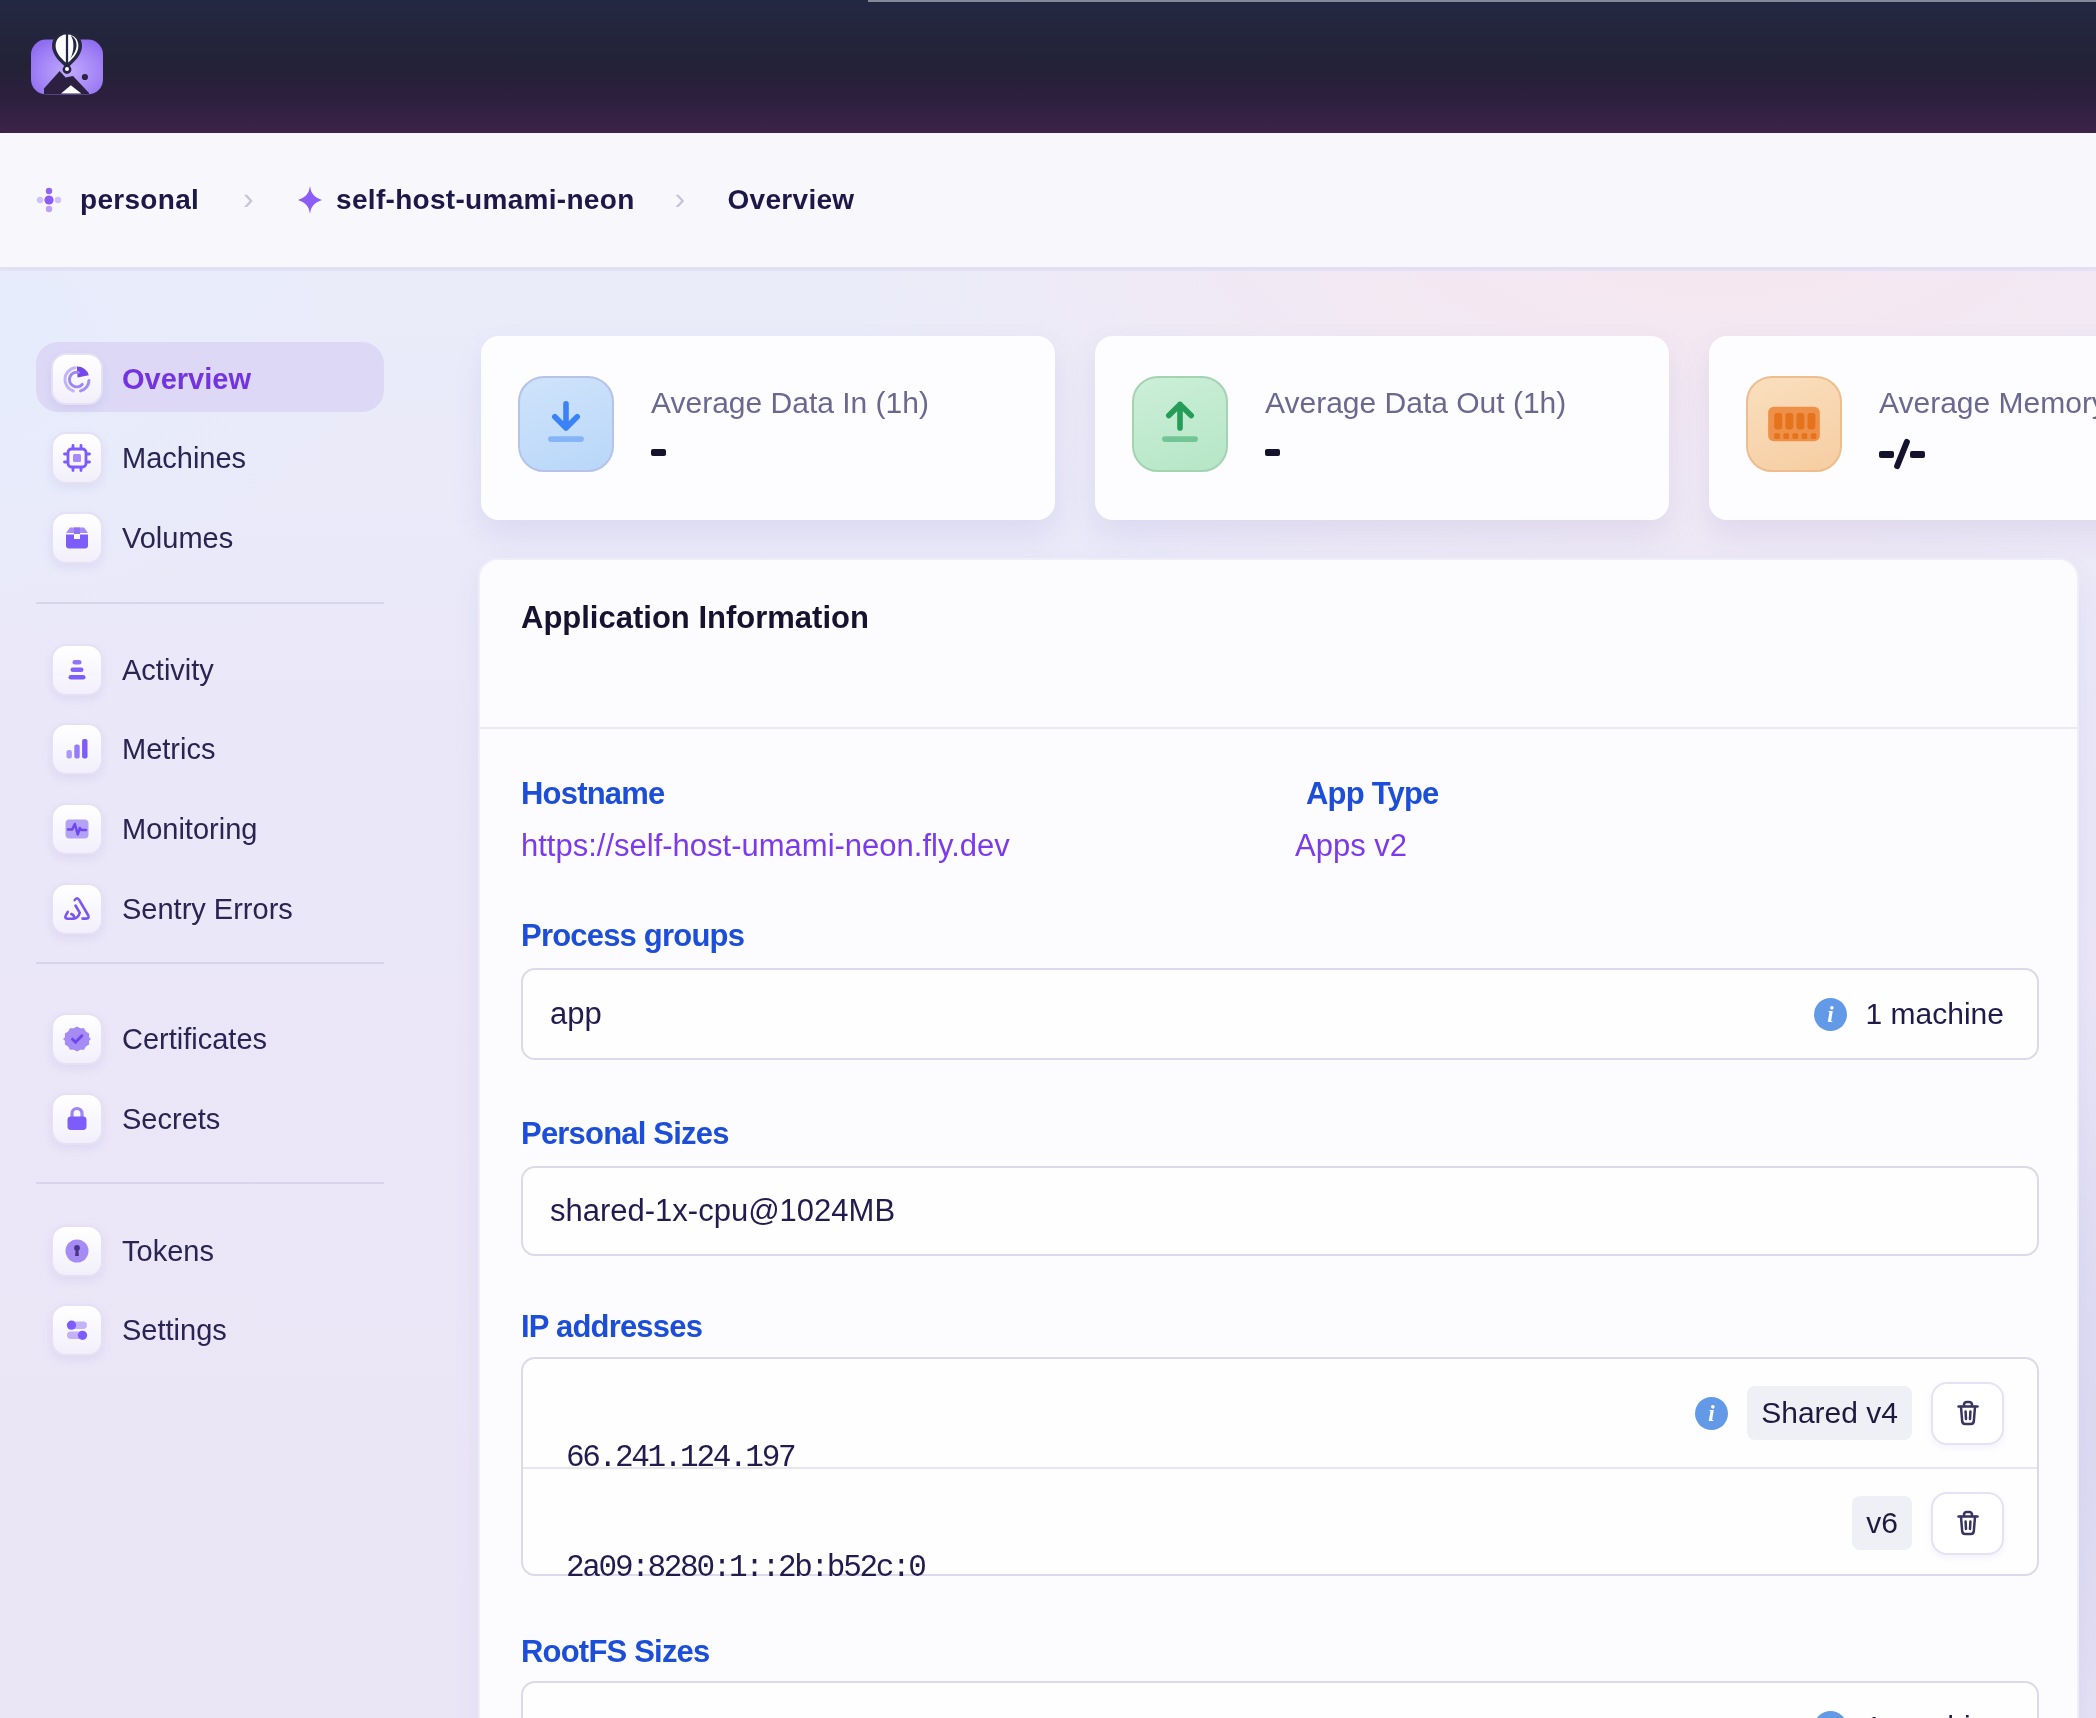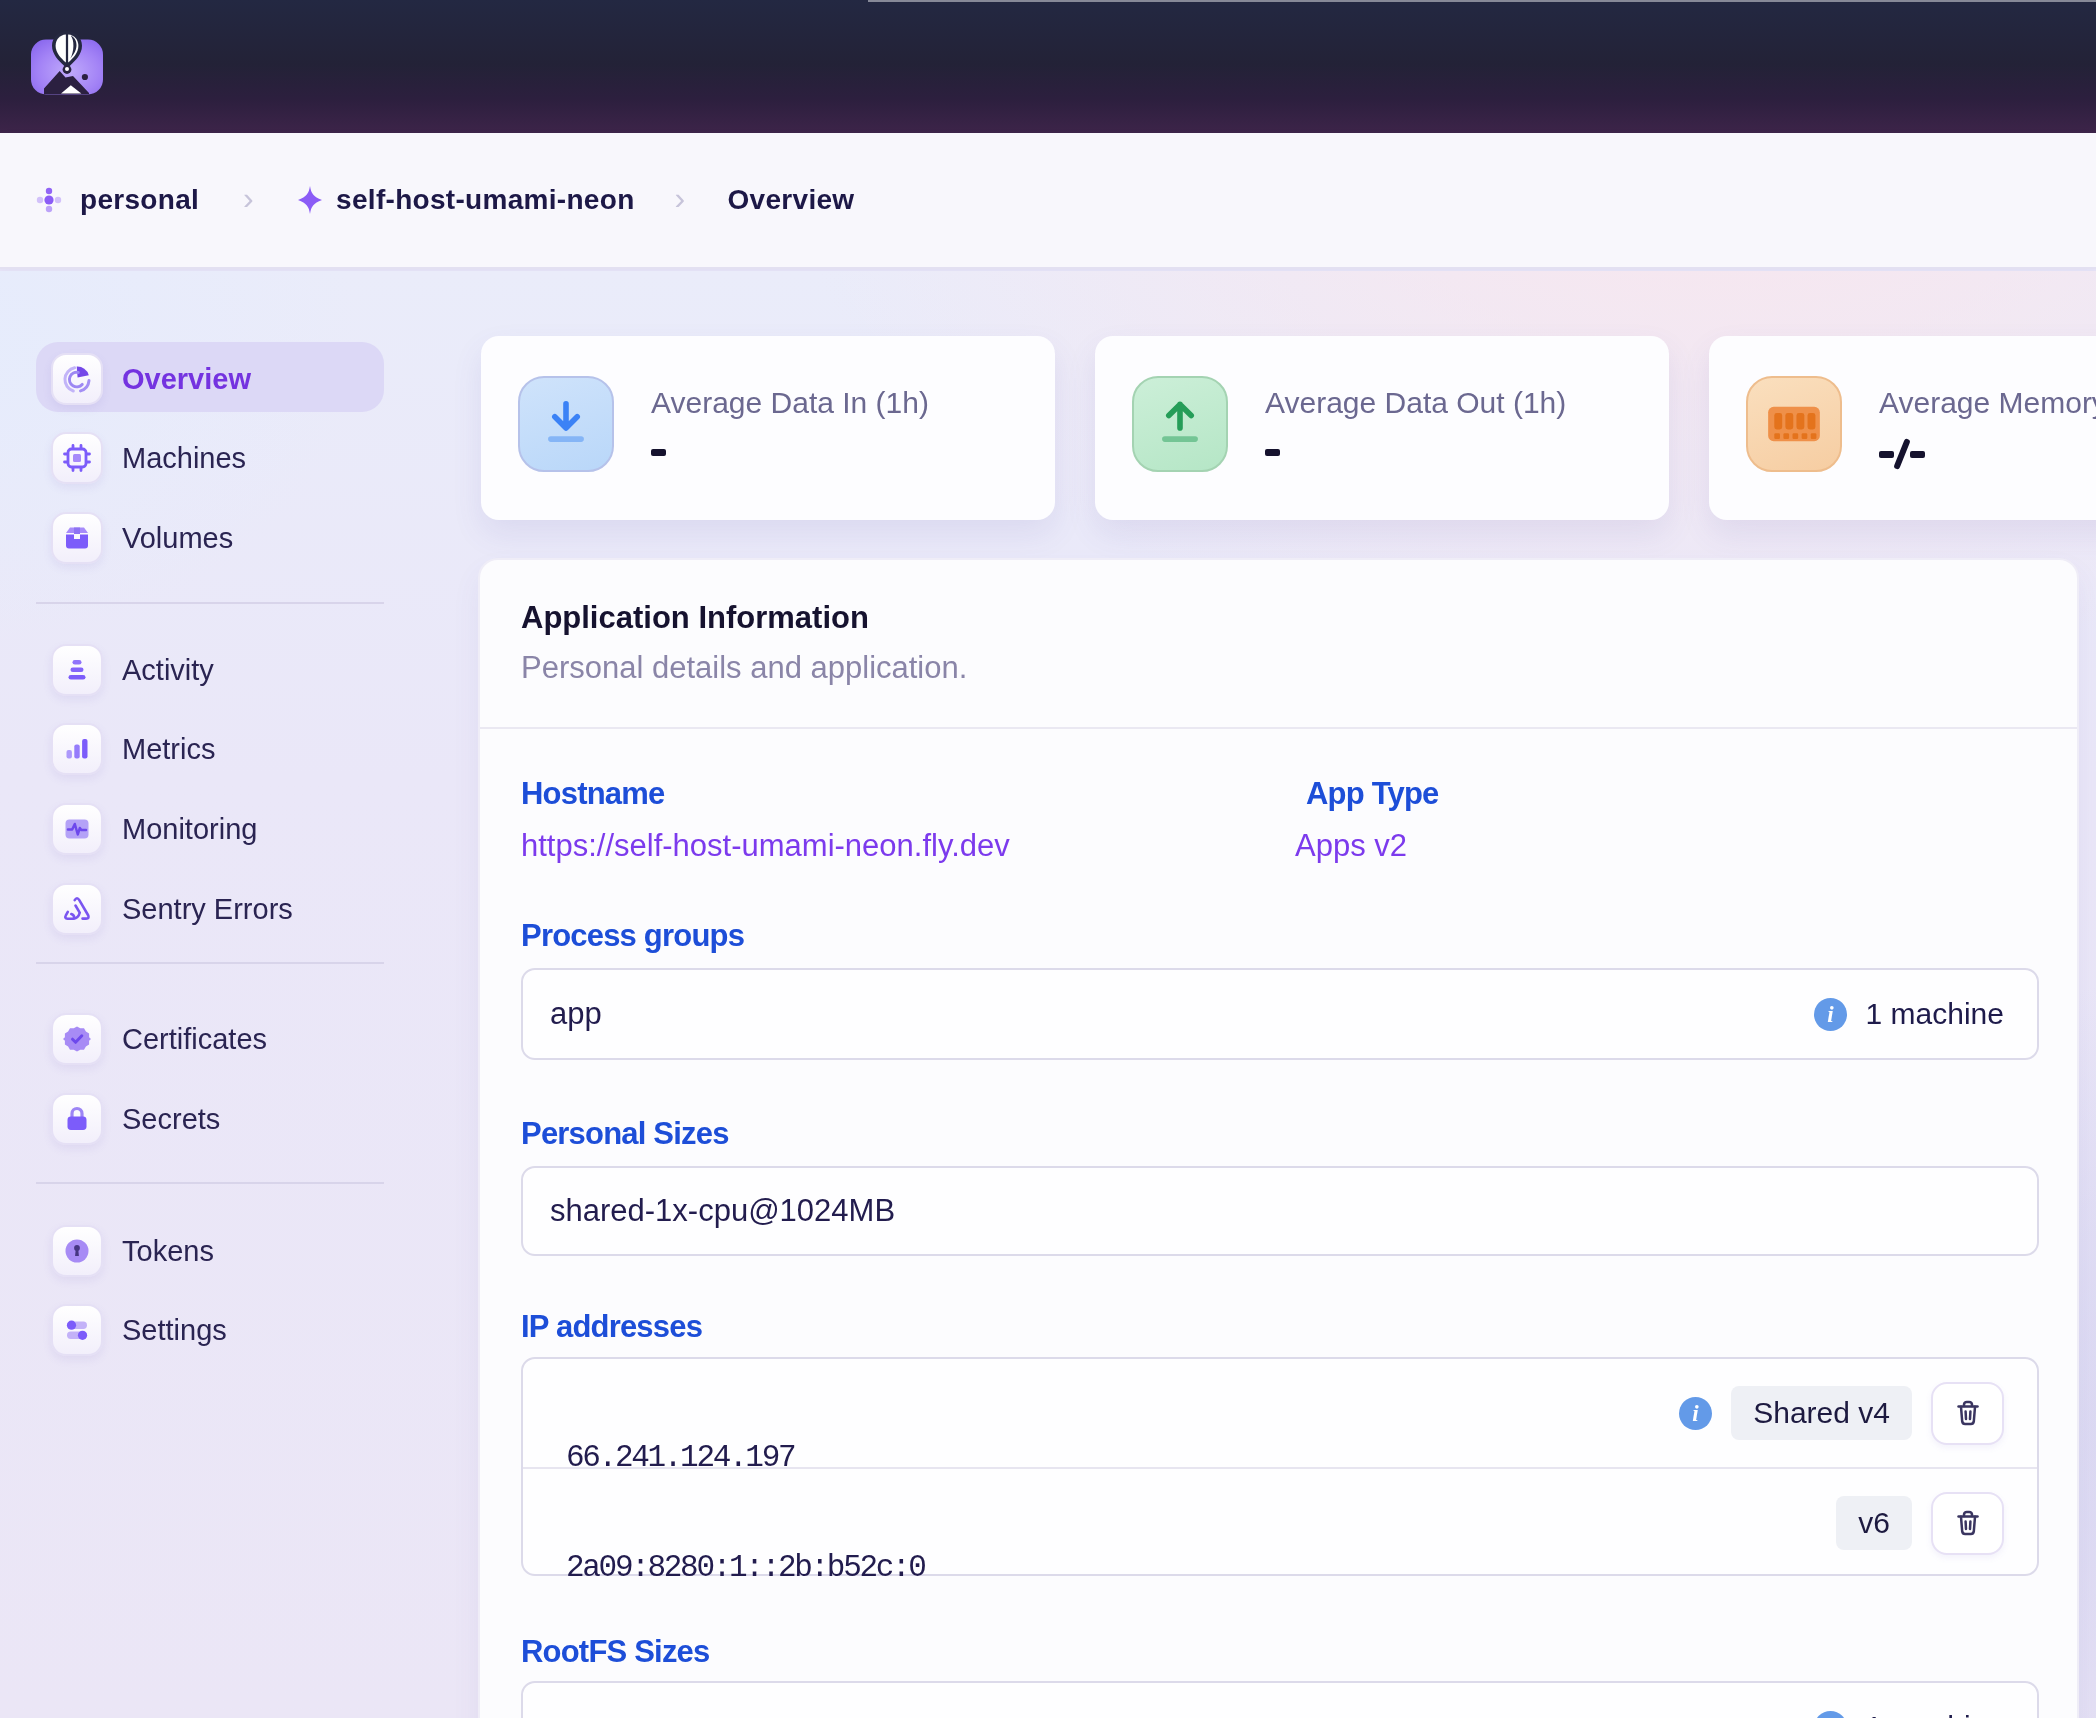--- a/index.html
+++ b/index.html
@@ -43,21 +43,21 @@
 .bdiv { position:absolute; left:0; top:167px; width:100%; height:2px; background:#eae8f2; }
 .lbl { position:absolute; font-size:31px; font-weight:600; color:#1d4ed8; letter-spacing:-0.8px; }
 .pur { position:absolute; font-size:31px; font-weight:400; color:#7c3aed; }
 .ibx { position:absolute; left:41px; width:1518px; border-radius:14px; border:2px solid #dcdaea;
   background:rgba(255,255,255,0.55); }
 .ibx .txt { position:absolute; left:27px; top:0; height:100%; display:flex; align-items:center;
   font-size:31px; color:#221c4e; }
 .rclus { position:absolute; right:33px; top:0; height:100%; display:flex; align-items:center; gap:19px; }
 .mono { font-family:"Liberation Mono", monospace; font-size:32px; letter-spacing:-2.3px; color:#23204a;margin-top:44px; }
 .chip { background:#eef0f5; border-radius:8px; height:54px; display:flex; align-items:center;
-  padding:0 22px; font-size:30px; font-weight:500; color:#1d1a40; }
+  padding:0 14px; font-size:30px; font-weight:500; color:#1d1a40; }
 .tbtn { width:73px; height:63px; border-radius:16px; border:2px solid #e7e1f5; background:#fff;
   box-shadow:0 3px 6px rgba(120,100,200,0.08); display:flex; align-items:center; justify-content:center; }
 .ipdiv { position:absolute; left:0; top:108px; width:100%; height:2px; background:#e7e5f0; }
 </style>
 </head>
 <body>
 <div class="topbar">
     <div class="topline"></div>
 <svg class="logo" width="72" height="66" viewBox="0 0 72 66">
 <defs>
@@ -253,21 +253,20 @@
  <div class="cvalue" style="top:102px;display:flex;align-items:center;gap:5px">
           <span style="display:inline-block;width:15px;height:7px;border-radius:2px;background:#15122e"></span>
           <span style="display:inline-block;width:6px;height:32px;border-radius:3px;background:#15122e;transform:rotate(22deg)"></span>
           <span style="display:inline-block;width:15px;height:7px;border-radius:2px;background:#15122e"></span>
         </div>
 </div>
 </div>
 
 <div class="bigcard">
 <div class="bt">Application Information</div>
-<div class="bs">Personal details and application.</div>
 <div class="bdiv"></div>
 <div class="lbl" style="left:41px; top:216px">Hostname</div>
 <div class="pur" style="left:41px; top:268px">https://self-host-umami-neon.fly.dev</div>
 <div class="lbl" style="left:826px; top:216px">App Type</div>
 <div class="pur" style="left:815px; top:268px">Apps v2</div>
 <div class="lbl" style="left:41px; top:358px">Process groups</div>
 <div class="ibx" style="top:408px; height:92px">
   <div class="txt">app</div>
   <div class="rclus">
           <svg width="33" height="33" viewBox="0 0 33 33">

